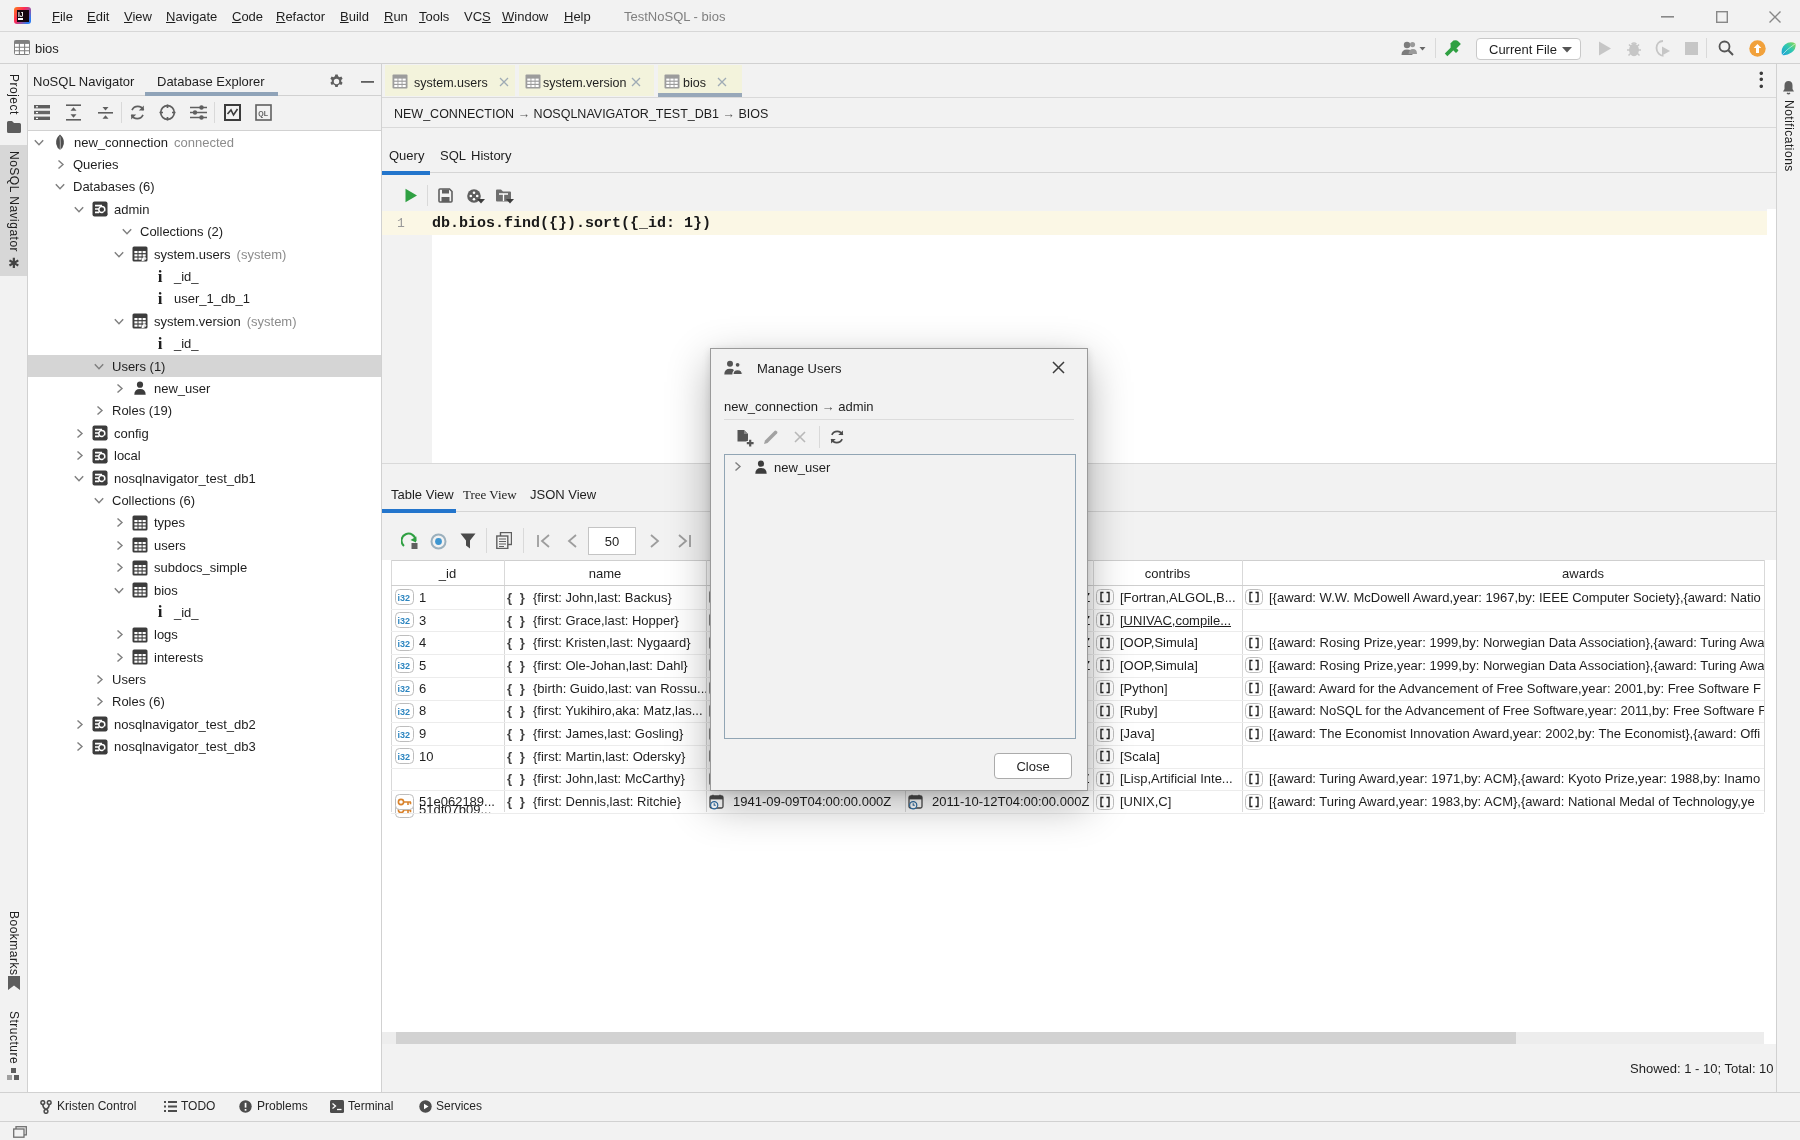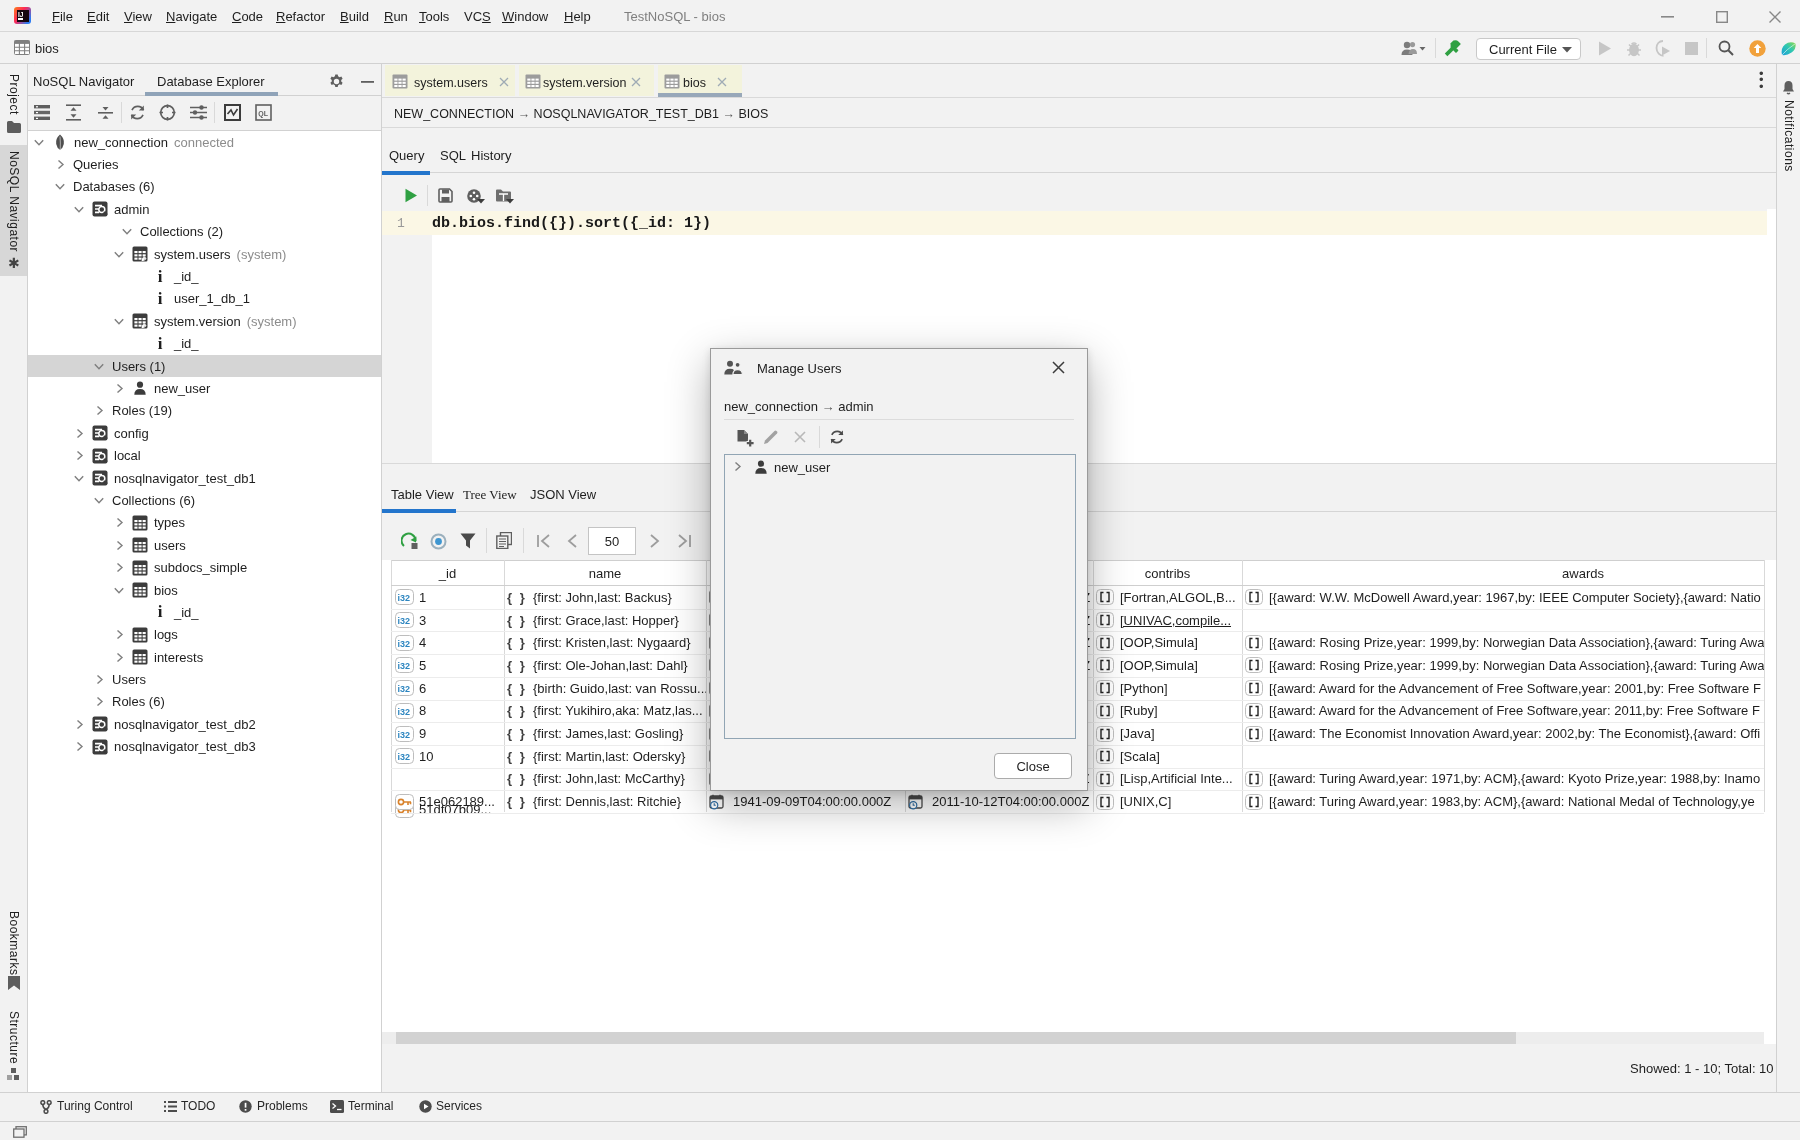--- a/index.html
+++ b/index.html
@@ -1137,21 +1137,21 @@
       </span>
       <span class="ctx">[Ruby]</span>
     </span>
     <span class="cell" style="left:854px;width:519px;">
       <span class="cico">
         <svg width="18" height="16" viewBox="0 0 18 16">
           <rect x="0.5" y="0.5" width="17" height="15" rx="4" fill="#fff" stroke="#bdbdbd"></rect>
           <path d="M7.5 3.5 H5 V12.5 H7.5 M10.5 3.5 H13 V12.5 H10.5" fill="none" stroke="#222" stroke-width="1.4"></path>
         </svg>
       </span>
-      <span class="ctx">[{award: Award for the Advancement of Free Software,year: 2011,by: Free Software F</span>
+      <span class="ctx">[{award: NoSQL for the Advancement of Free Software,year: 2011,by: Free Software F</span>
     </span>
   </div>
 <div class="hline" style="left:391px;top:722.2px;width:1373px;background:#ececec;"></div>
 <div class="a trow" style="left:391px;top:722.2px;width:1373px;height:22.7px;">
     <span class="cell" style="left:4px;width:108px;">
       <span class="cico">
         <svg width="19" height="16" viewBox="0 0 19 16">
           <rect x="0.5" y="0.5" width="18" height="15" rx="4" fill="#fff" stroke="#bdbdbd"></rect>
           <text x="2.5" y="11.5" font-size="9" font-weight="bold" fill="#2e86c0" font-family="Liberation Sans">i32</text>
         </svg>
@@ -1370,21 +1370,21 @@
 
 <div class="a" style="top:1092px;left:0;width:1800px;height:29px;font-size:12px;color:#262626;">
 <svg class="a" style="left:40px;top:8px;" width="12" height="14" viewBox="0 0 12 14">
       <g fill="none" stroke="#4c4c4c" stroke-width="1.5">
         <circle cx="2.8" cy="2.6" r="1.9"></circle>
         <circle cx="9.2" cy="2.6" r="1.9"></circle>
         <circle cx="6" cy="11.4" r="1.9"></circle>
         <path d="M2.8 4.5 Q2.8 8 6 9.5 M9.2 4.5 Q9.2 8 6 9.5"></path>
       </g>
     </svg>
-<span class="a" style="left:57px;top:7px;">Turing Control</span>
+<span class="a" style="left:57px;top:7px;">Kristen Control</span>
 <svg class="a" style="left:164px;top:9px;" width="13" height="11" viewBox="0 0 13 11">
       <g fill="#4c4c4c">
         <rect x="0" y="0" width="2" height="2"></rect>
         <rect x="4" y="0" width="9" height="2"></rect>
         <rect x="0" y="4.5" width="2" height="2"></rect>
         <rect x="4" y="4.5" width="9" height="2"></rect>
         <rect x="0" y="9" width="2" height="2"></rect>
         <rect x="4" y="9" width="9" height="2"></rect>
       </g>
     </svg>

